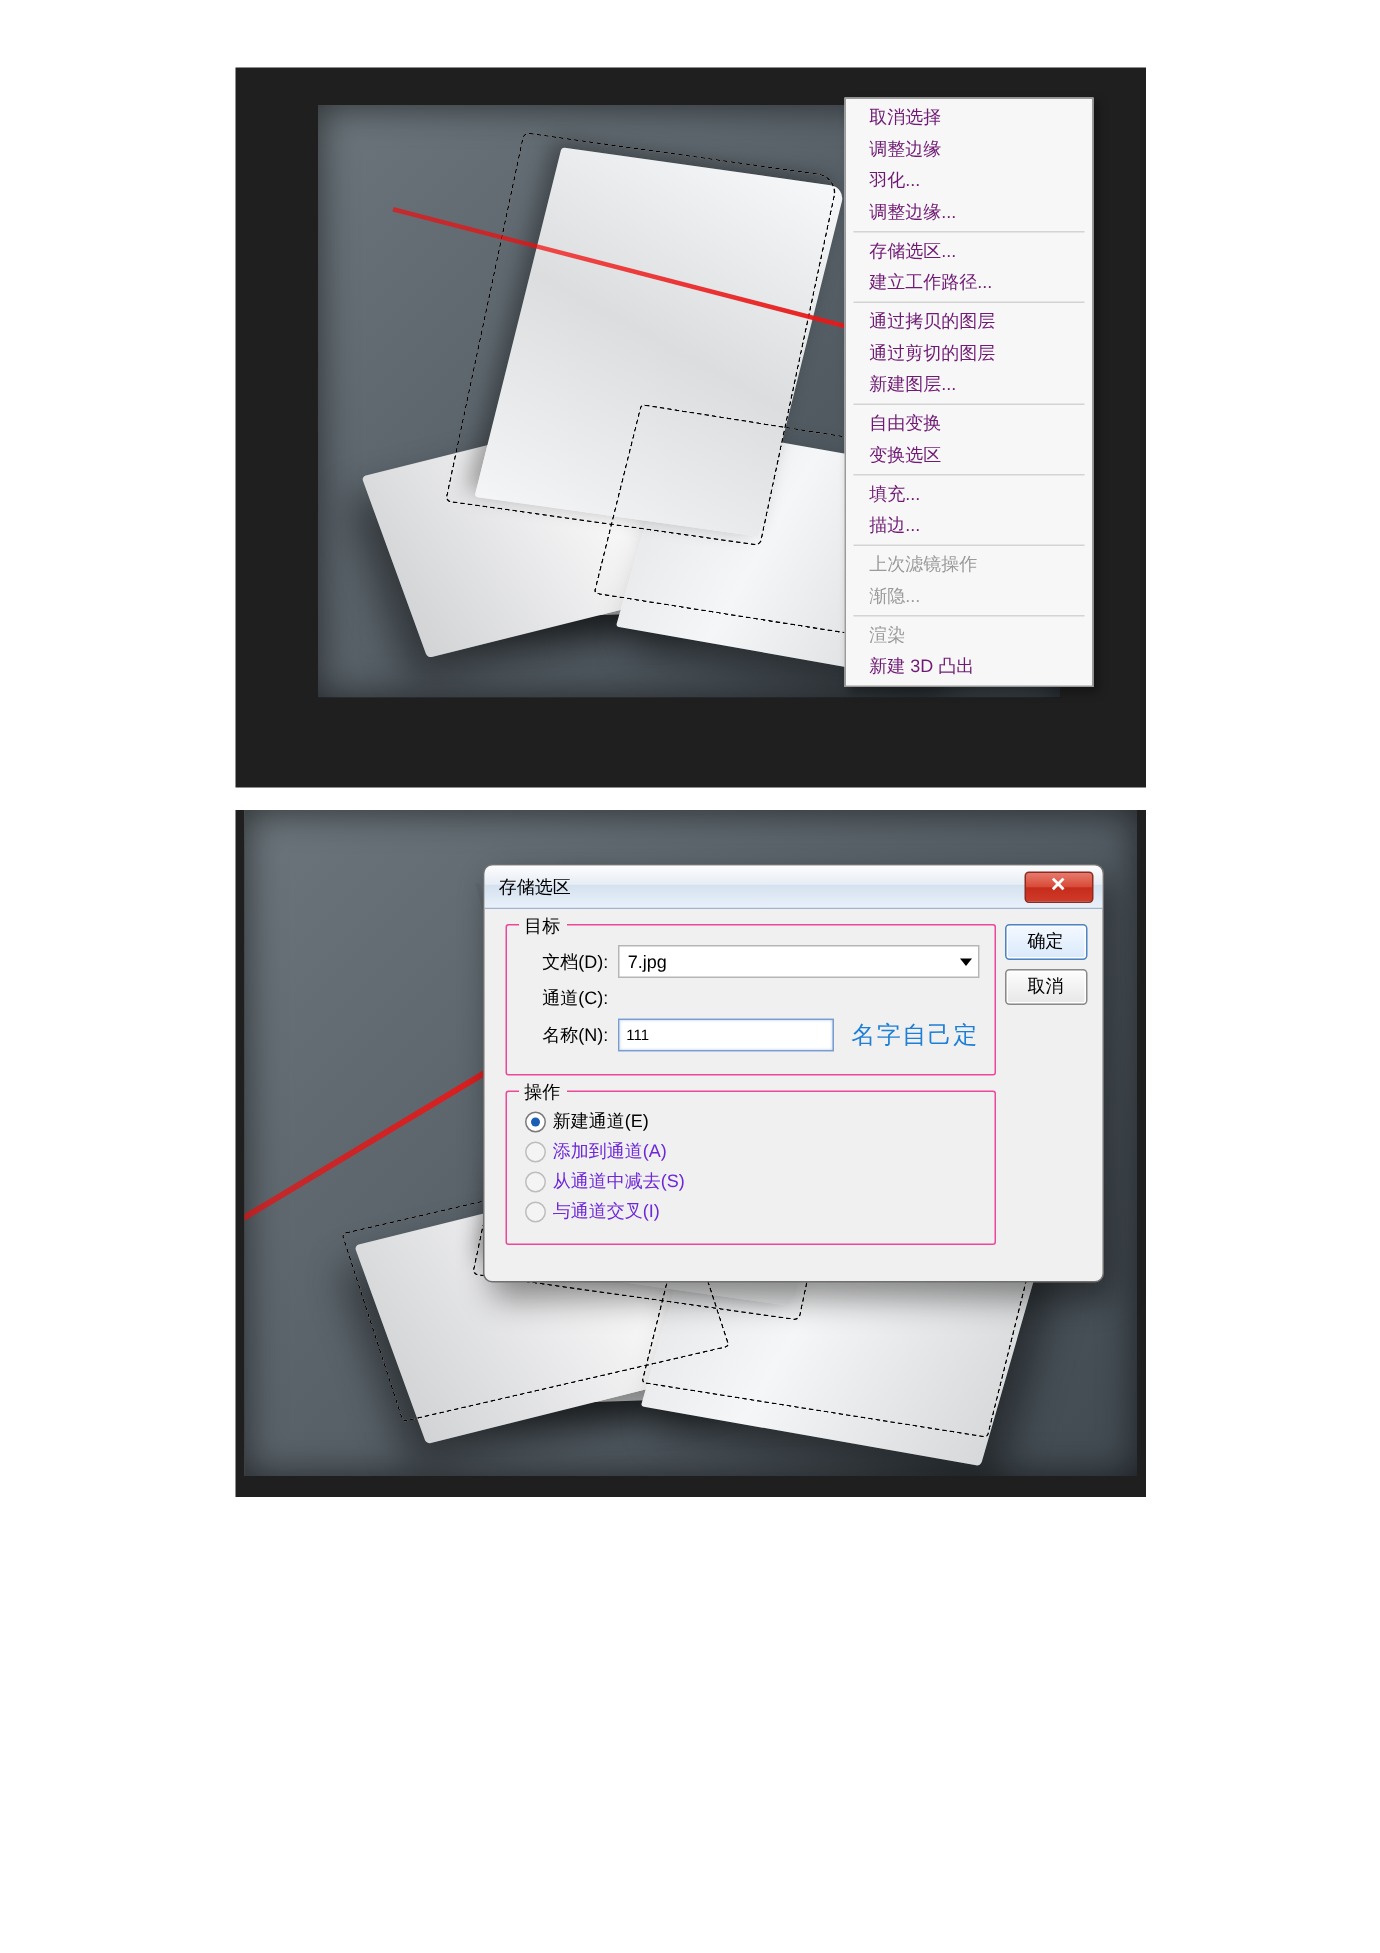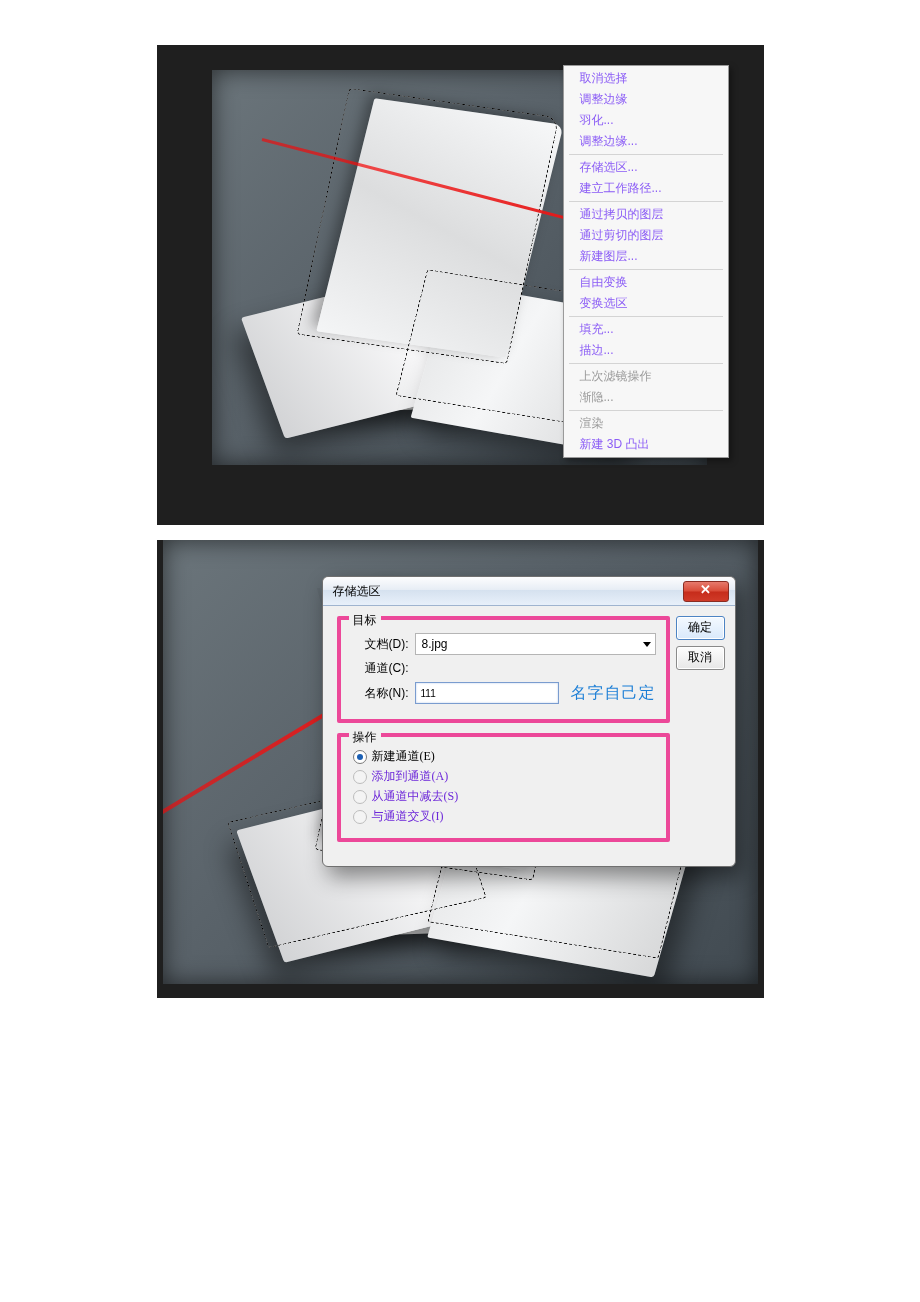--- a/index.html
+++ b/index.html
@@ -86,21 +86,21 @@
     background:#f7f7f7;
     border:1px solid #9a9a9a;
     box-shadow: 3px 3px 6px rgba(0,0,0,0.35);
     padding: 2px;
   }
   .cm-sep {
     height:1px; background:#d4d4d4; margin:2px 3px;
   }
   .cm-item {
     padding: 3px 10px 3px 14px;
-    color:#8b5cf6;
+    color:#701a75;
     cursor: default;
     line-height: 15px;
   }
   .cm-item.disabled { color:#9a9a9a; }
 
   .watermark {
     position:absolute;
     left:50%; transform:translateX(-50%);
     top: 35px;
     font-size:36px;
@@ -142,21 +142,21 @@
     font-weight:bold; font-size:13px;
     cursor:pointer;
   }
   .dialog-body {
     display:flex;
     padding: 10px 10px 14px 14px;
   }
   .dialog-left { flex:1; }
   .dialog-right { width: 92px; display:flex; flex-direction:column; gap:6px; margin-left:6px;}
   .fieldset {
-    border:4px solid #ec4899;
+    border:1px solid #ec4899;
     border-radius:2px;
     padding: 8px 10px 10px 10px;
     margin-bottom:10px;
     position:relative;
   }
   .fieldset .legend {
     position:absolute;
     top:-8px; left:8px;
     background:#f0f0f0;
     padding:0 4px;
@@ -290,34 +290,34 @@
           <span>✕</span>
         </div>
       </div>
       <div class="dialog-body">
         <div class="dialog-left">
           <div class="fieldset">
             <span class="legend">目标</span>
             <div class="row">
               <span class="lbl">文档(D):</span>
               <div class="combo">
-                <span>8.jpg</span>
+                <span>7.jpg</span>
                 <span class="caret"></span>
               </div>
             </div>
             <div class="row">
               <span class="lbl">通道(C):</span>
             </div>
             <div class="row" style="align-items:center;">
               <span class="lbl">名称(N):</span>
               <input class="textin" style="flex: 0 0 44px;" value="111">
               <span class="note">名字自己定</span>
             </div>
           </div>
-          <div class="fieldset" style="font-family:Liberation Serif, serif;">
+          <div class="fieldset" style="">
             <span class="legend" style="top:-8px;">操作</span>
             <div id="radios">
                 <div class="radio-row">
                   <span class="radio">
                     <span class="dot"></span>
                   </span>
                   <span>新建通道(E)</span>
                 </div>
                 <div class="radio-row disabled">
                   <span class="radio disabled"></span>

